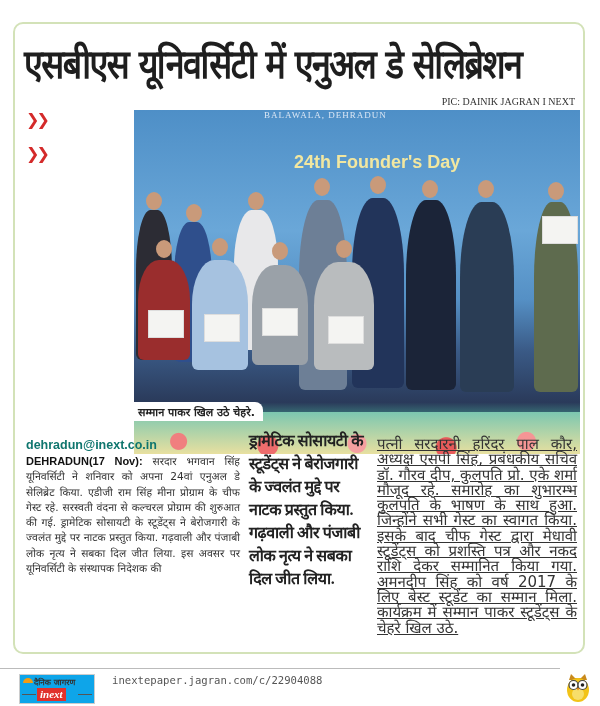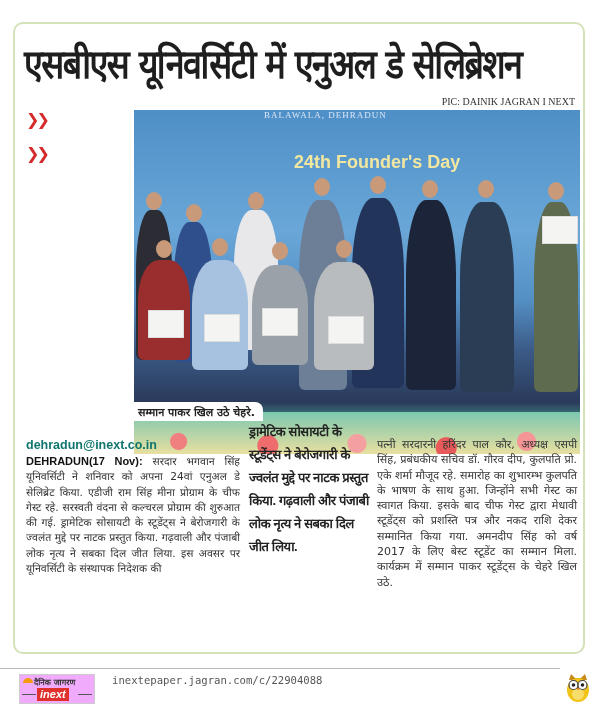--- a/index.html
+++ b/index.html
@@ -15,27 +15,27 @@
   .photo .banner{position:absolute;left:160px;top:42px;font-family:"Liberation Sans",sans-serif;font-weight:bold;font-size:18px;color:#f2e7a0;}
   .photo .top{position:absolute;left:130px;top:0;font-family:"Liberation Serif",serif;font-size:9px;color:#dbe7f5;letter-spacing:1px;}
   .person{position:absolute;border-radius:40% 40% 6px 6px;}
   .head{position:absolute;width:16px;height:18px;border-radius:50%;background:#c99a7a;}
   .cert{position:absolute;width:34px;height:26px;background:#f4f4f2;border:1px solid #ddd;}
   .flowers{position:absolute;left:0;bottom:0;width:100%;height:42px;background:radial-gradient(circle at 10% 70%,#f07f7f 0,#f07f7f 8px,transparent 9px),radial-gradient(circle at 30% 80%,#ee6c6c 0,#ee6c6c 10px,transparent 11px),radial-gradient(circle at 50% 75%,#f5a0a0 0,#f5a0a0 9px,transparent 10px),radial-gradient(circle at 70% 85%,#e85a5a 0,#e85a5a 10px,transparent 11px),radial-gradient(circle at 88% 70%,#f59595 0,#f59595 9px,transparent 10px),linear-gradient(180deg,#7cc7b0,#e8e0a0);}
   .caption{position:absolute;left:134px;top:395px;background:#fff;padding:2px 8px 2px 4px;font-family:"DejaVu Sans",sans-serif;font-weight:bold;font-size:11px;color:#222;border-top-right-radius:8px;margin-top:7px;}
   .col1{position:absolute;left:26px;top:437px;width:214px;font-family:"DejaVu Sans",sans-serif;font-size:10.6px;line-height:15.3px;color:#333;text-align:justify;}
   .email{color:#0f766e;font-family:"Liberation Sans",sans-serif;font-weight:bold;font-size:12.5px;line-height:17px;}
   .dateline{font-family:"Liberation Sans",sans-serif;font-weight:bold;font-size:11px;color:#111;}
-  .col2{position:absolute;left:249px;top:420px;width:120px;font-family:Liberation Sans, sans-serif;font-weight:bold;font-size:13px;line-height:23px;color:#222;letter-spacing:-0.4px;}
-  .col3{position:absolute;left:377px;top:437px;width:200px;font-family:"DejaVu Sans",sans-serif;font-size:11px;line-height:15.3px;color:#333;text-align:justify;}
+  .col2{position:absolute;left:249px;top:429px;width:120px;font-family:Liberation Serif, serif;font-weight:bold;font-size:16px;line-height:23px;color:#222;letter-spacing:-0.4px;}
+  .col3{position:absolute;left:377px;top:437px;width:200px;font-family:"DejaVu Sans",sans-serif;font-size:15px;line-height:15.3px;color:#333;text-align:justify;text-decoration:underline;}
   .rule{position:absolute;left:0;top:668px;width:560px;height:1px;background:#bbb;}
-  .logo{position:absolute;left:19px;top:674px;width:74px;height:28px;border:1px solid #ccc;background:#f0abfc;}
+  .logo{position:absolute;left:19px;top:674px;width:74px;height:28px;border:1px solid #ccc;background:#0ea5e9;}
   .logo .t1{position:absolute;left:14px;top:1px;font-size:8px;font-weight:bold;color:#333;}
   .logo .sun{position:absolute;left:3px;top:3px;width:10px;height:5px;border-radius:10px 10px 0 0;background:#f39c12;}
-  .logo .t2{position:absolute;left:17px;top:13px;background:#e0312c;color:#fff;font-family:Liberation Sans, sans-serif;font-weight:bold;font-style:italic;font-size:11px;padding:0 3px;line-height:13px;}
+  .logo .t2{position:absolute;left:17px;top:13px;background:#e0312c;color:#fff;font-family:Liberation Serif, serif;font-weight:bold;font-style:italic;font-size:11px;padding:0 3px;line-height:13px;}
   .logo .ln{position:absolute;top:19px;height:1px;width:14px;background:#555;}
   .foot{position:absolute;left:112px;top:673px;font-family:"DejaVu Sans Mono",monospace;font-size:10.6px;line-height:15px;color:#555;}
   .owl{position:absolute;left:565px;top:672px;width:26px;height:30px;}
 </style>
 </head>
 <body>
 
 <div class="card"></div>
 
 <div class="headline">एसबीएस यूनिवर्सिटी में एनुअल डे सेलिब्रेशन</div>

